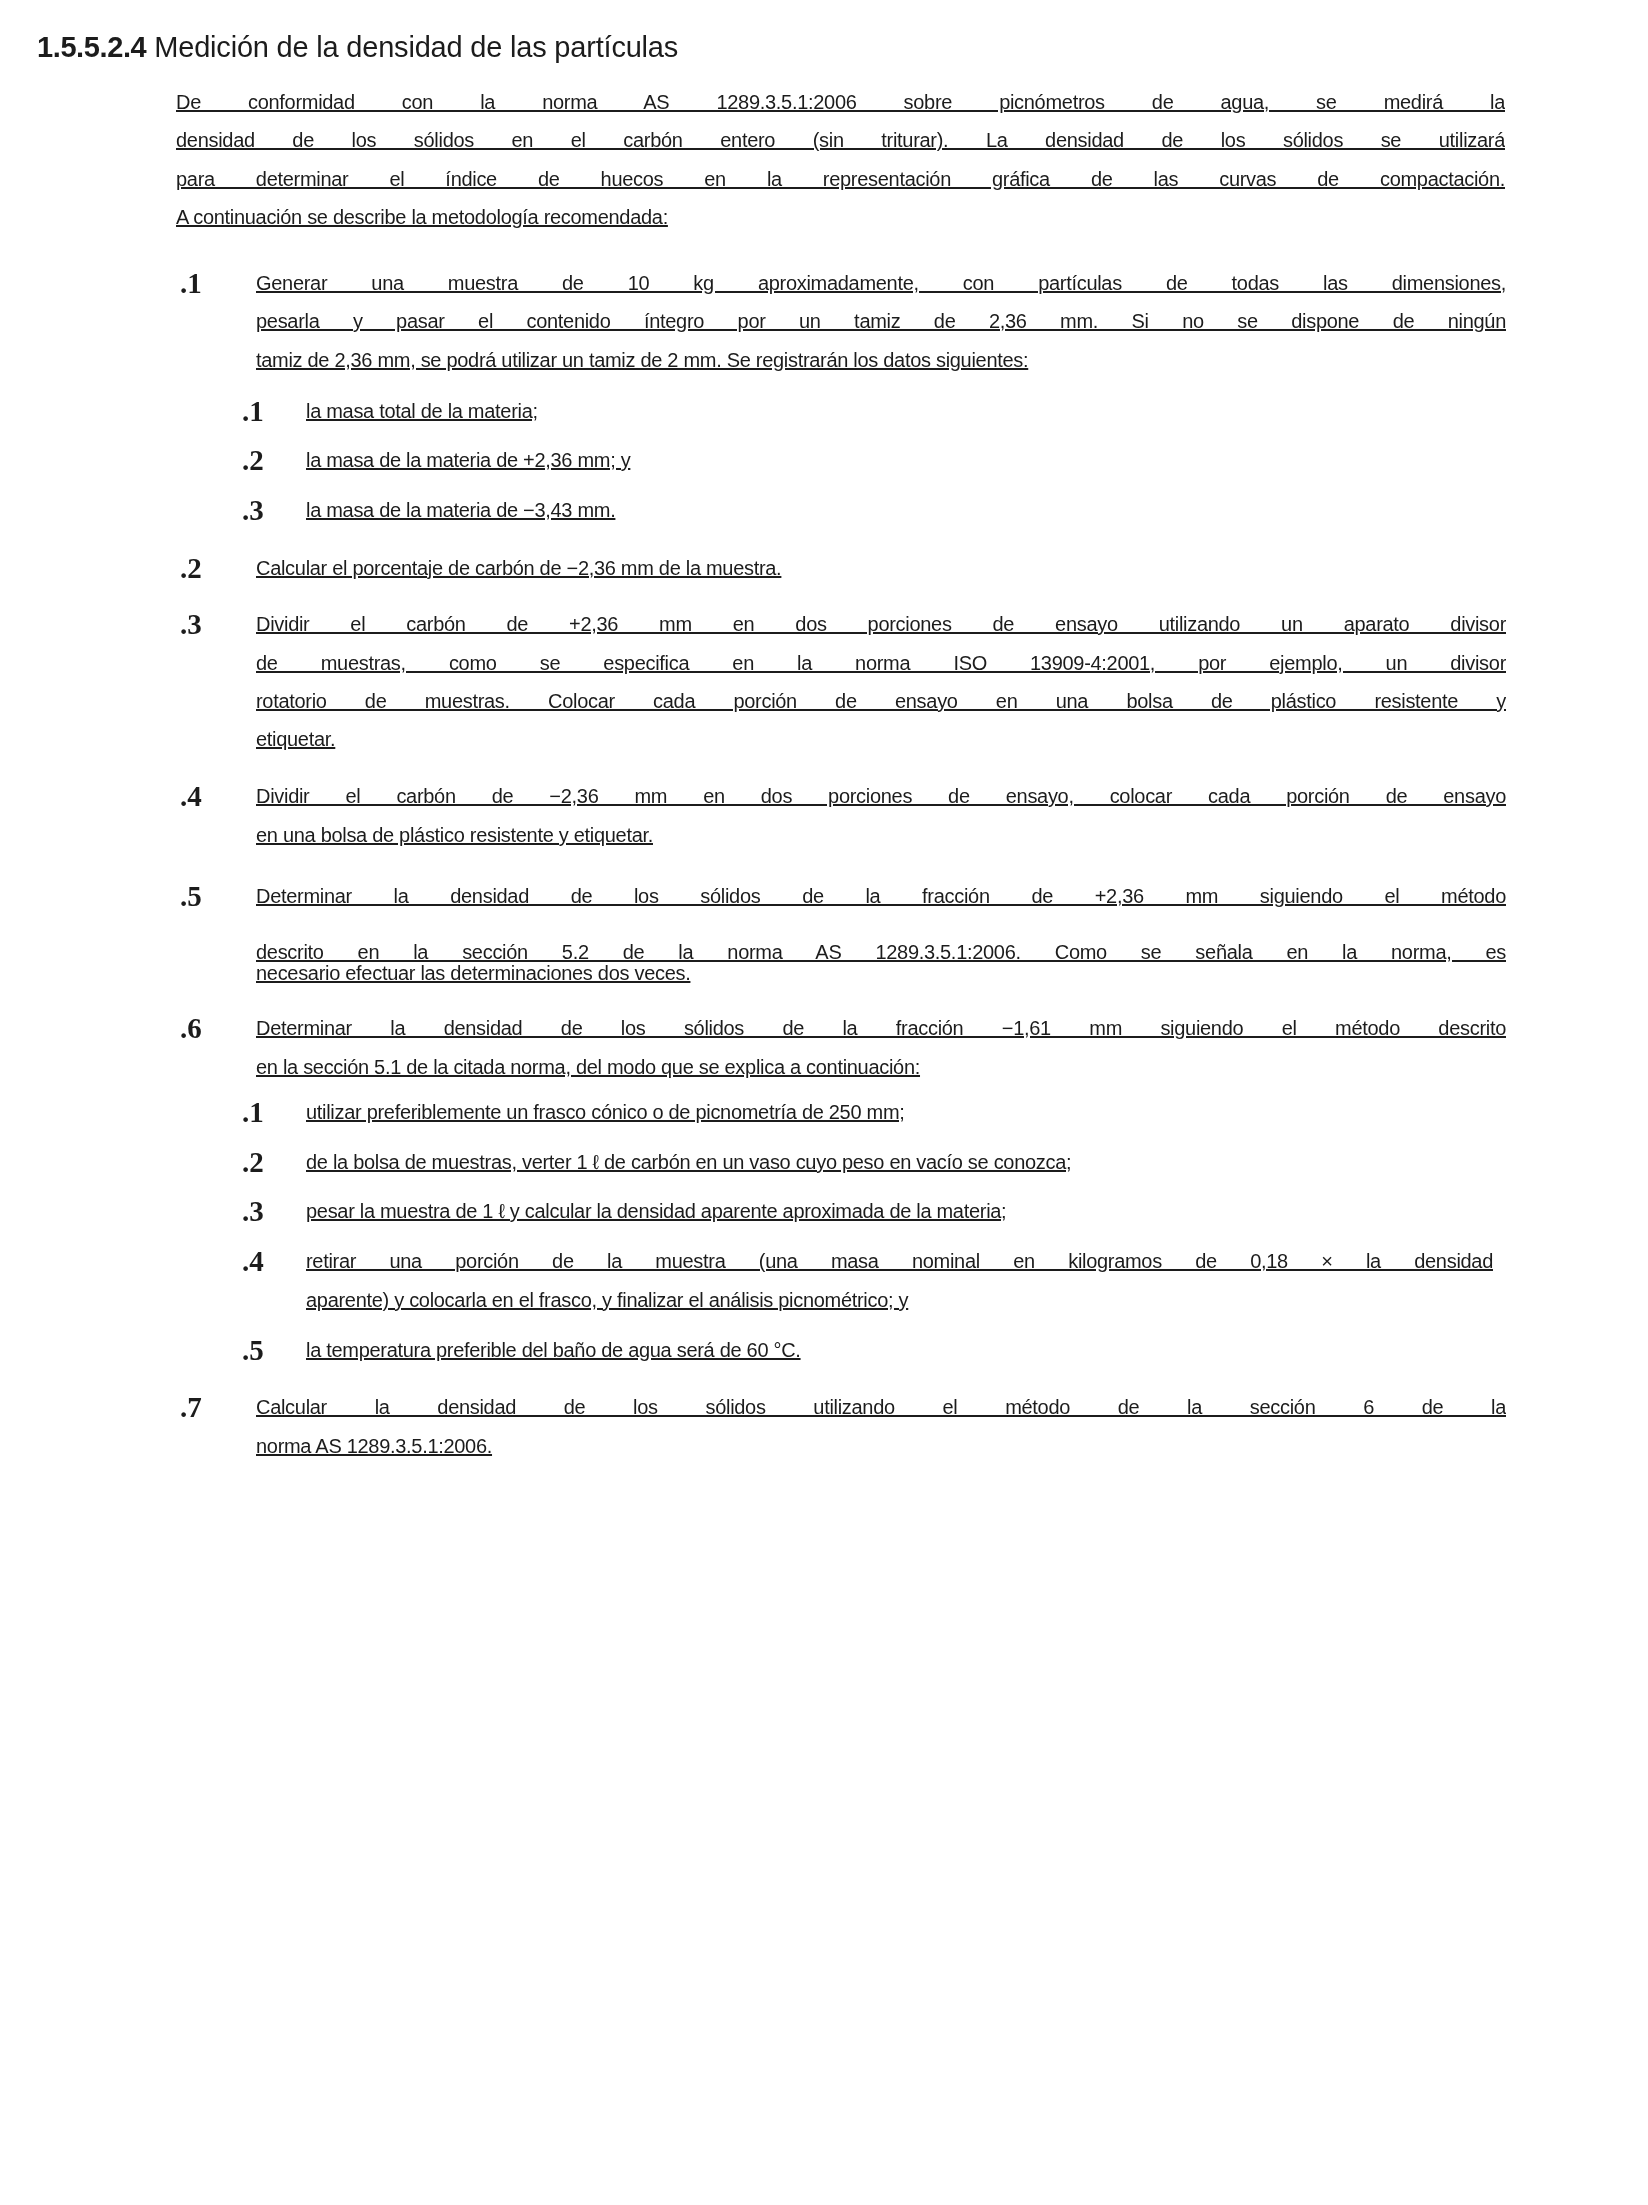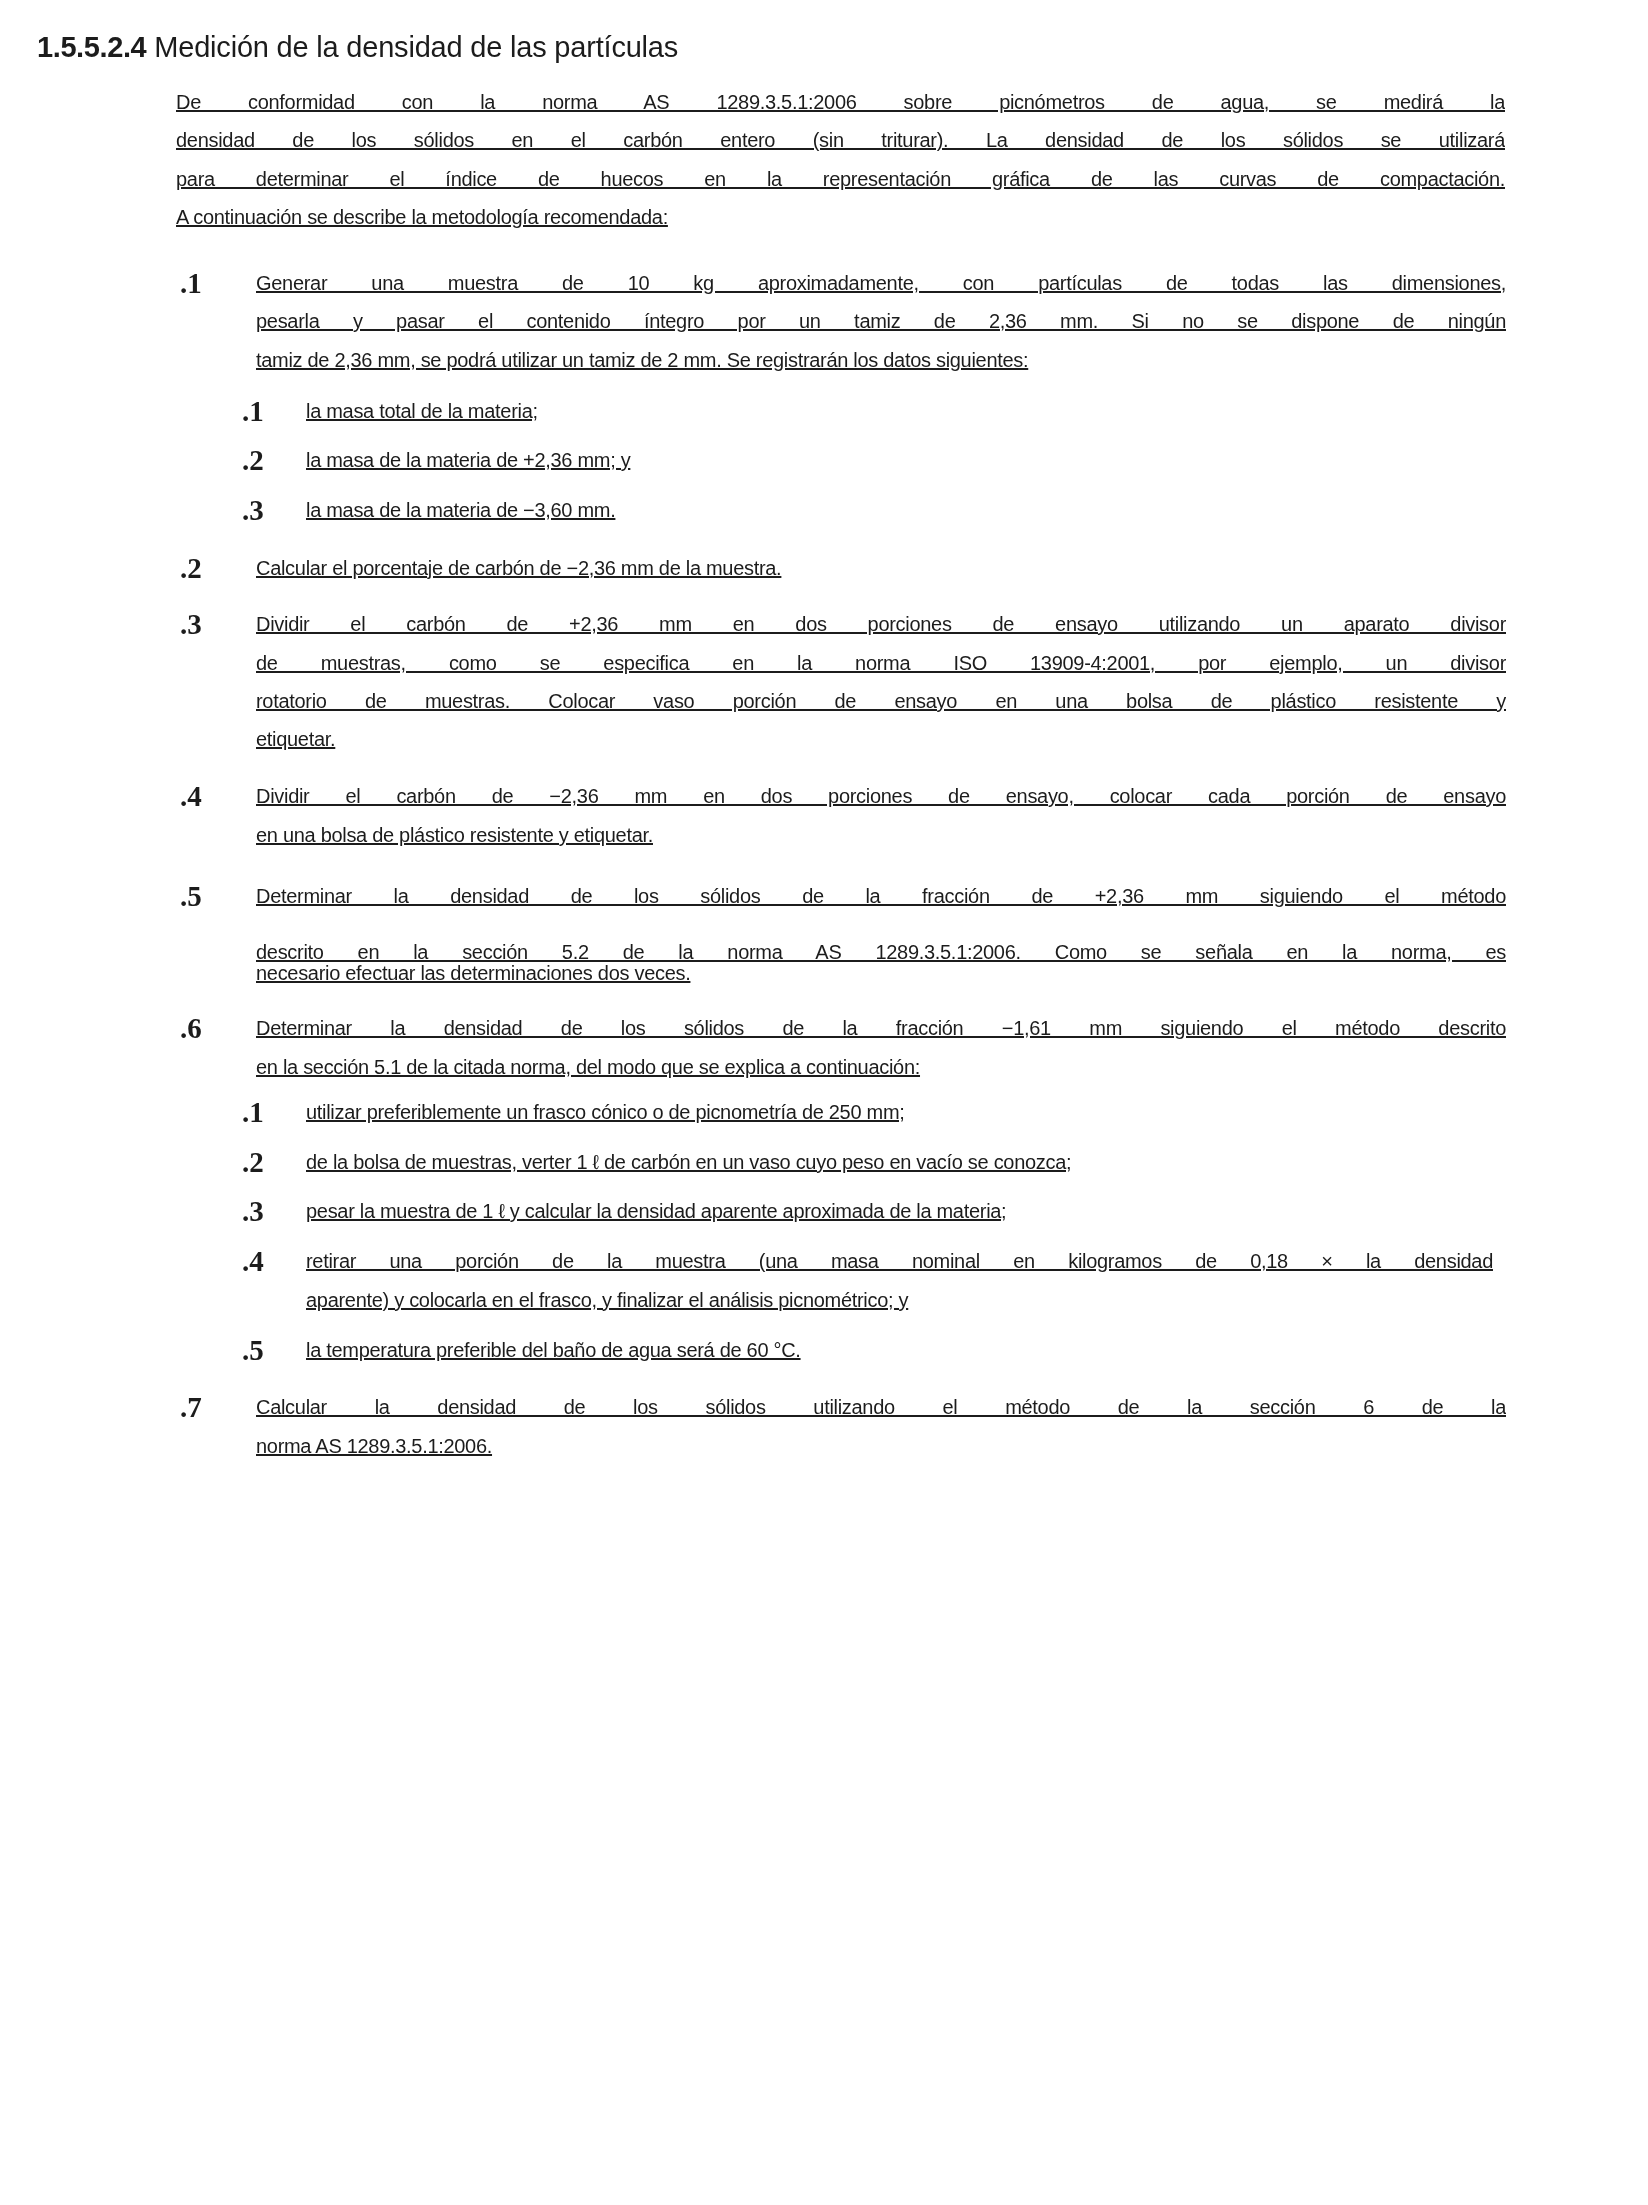--- a/index.html
+++ b/index.html
@@ -95,34 +95,34 @@
     <div>
       <div class="marker m2" style="top:394px">.1</div>
       <div class="line l2text" style="top:394px">la masa total de la materia;</div>
     </div>
     <div>
       <div class="marker m2" style="top:443px">.2</div>
       <div class="line l2text" style="top:443px">la masa de la materia de +2,36 mm; y</div>
     </div>
     <div>
       <div class="marker m2" style="top:493px">.3</div>
-      <div class="line l2text" style="top:493px">la masa de la materia de −3,60 mm.</div>
+      <div class="line l2text" style="top:493px">la masa de la materia de −3,43 mm.</div>
     </div>
   </div>
 
   <div>
     <div class="marker m1" style="top:551px">.2</div>
     <div class="line l1text" style="top:551px">Calcular el porcentaje de carbón de −2,36 mm de la muestra.</div>
   </div>
 
   <div>
     <div class="marker m1" style="top:607px">.3</div>
     <div class="line j l1text" style="top:607px">Dividir el carbón de +2,36 mm en dos porciones de ensayo utilizando un aparato divisor</div>
     <div class="line j l1text" style="top:646px">de muestras, como se especifica en la norma ISO 13909-4:2001, por ejemplo, un divisor</div>
-    <div class="line j l1text" style="top:684px">rotatorio de muestras. Colocar vaso porción de ensayo en una bolsa de plástico resistente y</div>
+    <div class="line j l1text" style="top:684px">rotatorio de muestras. Colocar cada porción de ensayo en una bolsa de plástico resistente y</div>
     <div class="line l1text" style="top:722px">etiquetar.</div>
   </div>
 
   <div>
     <div class="marker m1" style="top:779px">.4</div>
     <div class="line j l1text" style="top:779px">Dividir el carbón de −2,36 mm en dos porciones de ensayo, colocar cada porción de ensayo</div>
     <div class="line l1text" style="top:818px">en una bolsa de plástico resistente y etiquetar.</div>
   </div>
 
   <div>

